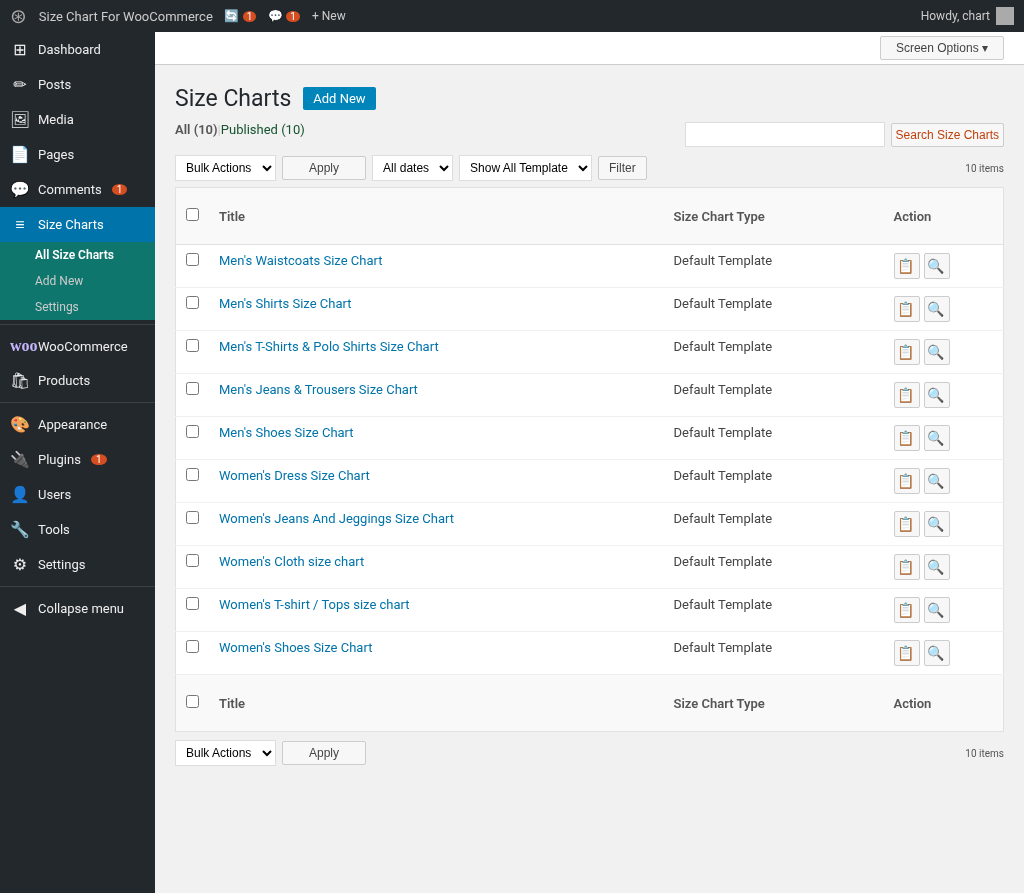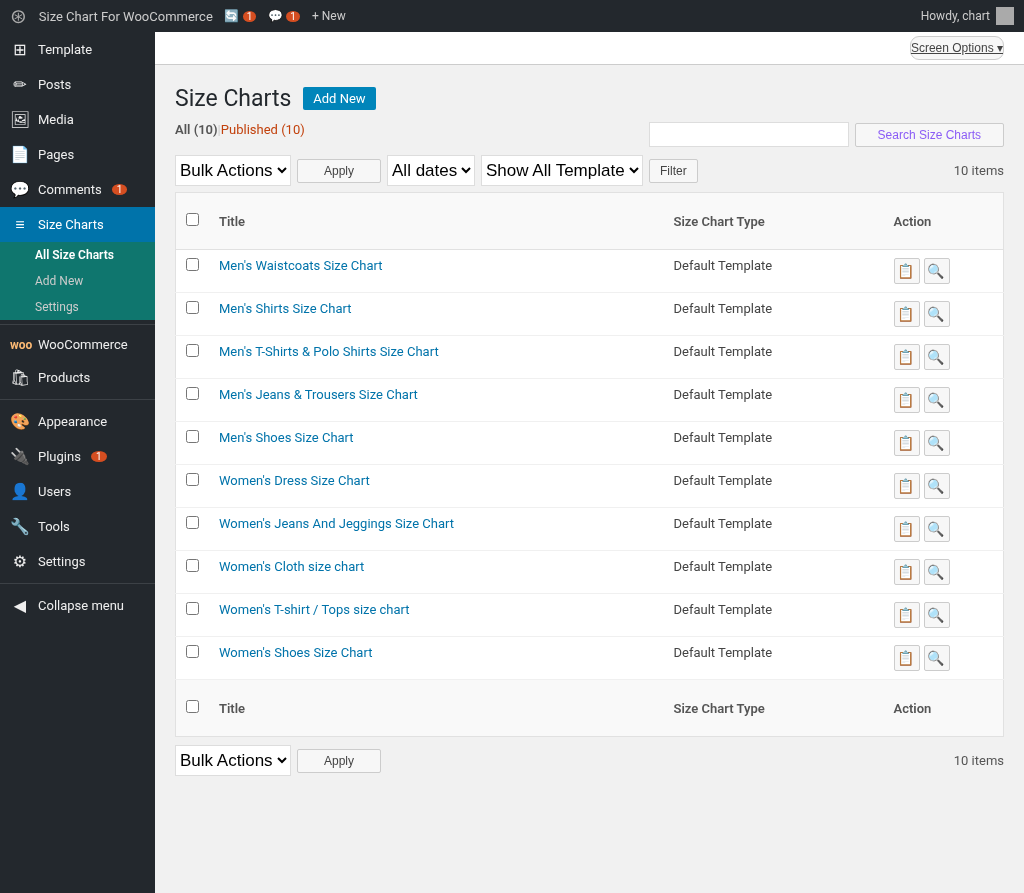--- a/index.html
+++ b/index.html
@@ -25,44 +25,44 @@
     .submenu-item { padding: 6px 10px 6px 35px; color: #ccc; cursor: pointer; font-size: 12px; }
     .submenu-item.active { color: #fff; font-weight: 600; }
     .menu-separator { height: 1px; background: #3c4146; margin: 4px 0; }
 
     
     #wpcontent { flex: 1; overflow-y: auto; background: #f1f1f1; padding: 0; }
     .wrap { padding: 10px 20px 20px 20px; }
 
     
     .screen-options-bar { background: #fff; border-bottom: 1px solid #ccc; padding: 4px 20px; display: flex; justify-content: flex-end; align-items: center; }
-    .screen-options-btn { background: #f7f7f7; border: 1px solid #ccc; padding: 4px 0; font-size: 12px; cursor: pointer; color: #444; border-radius: 9px; text-decoration: underline; }
+    .screen-options-btn { background: #f7f7f7; border: 1px solid #ccc; padding: 4px 15px; font-size: 12px; cursor: pointer; color: #444; border-radius: 2px; }
 
     
     .page-title-area { display: flex; align-items: center; gap: 12px; margin-bottom: 10px; margin-top: 10px; }
     .page-title { font-size: 23px; font-weight: 400; color: #23282d; }
     .add-new-btn { background: #0085ba; color: #fff; border: none; padding: 4px 10px; font-size: 13px; cursor: pointer; border-radius: 2px; text-decoration: none; display: inline-block; }
 
     
     .subsubsub { display: flex; gap: 0; margin-bottom: 8px; font-size: 13px; }
-    .subsubsub a { color: #c2410c; text-decoration: none; }
+    .subsubsub a { color: #14532d; text-decoration: none; }
     .subsubsub .current { font-weight: 600; color: #555; }
     .subsubsub .sep { color: #ccc; }
 
     
     .tablenav-top { display: flex; align-items: center; gap: 6px; margin-bottom: 6px; flex-wrap: wrap; }
     .search-input { border: 1px solid #ddd; padding: 4px 8px; font-size: 13px; width: 200px; }
-    .search-btn { background: #f7f7f7; border: 1px solid #ccc; padding: 4px 22px; font-size: 12px; cursor: pointer; color: #8b5cf6; border-radius: 2px; }
+    .search-btn { background: #f7f7f7; border: 1px solid #ccc; padding: 4px 4px; font-size: 12px; cursor: pointer; color: #c2410c; border-radius: 2px; }
 
     
     .toolbar { display: flex; align-items: center; gap: 6px; }
-    select.toolbar-select { border: 1px solid #ddd; padding: 4px 0; font-size: 17px; background: #fff; cursor: pointer; }
+    select.toolbar-select { border: 1px solid #ddd; padding: 4px 6px; font-size: 12px; background: #fff; cursor: pointer; }
     .apply-btn { background: #f7f7f7; border: 1px solid #ccc; padding: 4px 26px; font-size: 12px; cursor: pointer; color: #444; border-radius: 2px; }
     .filter-btn { background: #f7f7f7; border: 1px solid #ccc; padding: 4px 10px; font-size: 12px; cursor: pointer; color: #444; border-radius: 2px; }
-    .items-count { margin-left: auto; color: #555; font-size: 13px; }
+    .items-count { margin-left: auto; color: #555; font-size: 10px; }
 
     
     .wp-list-table { width: 100%; border-collapse: collapse; background: #fff; border: 1px solid #e1e1e1; }
     .wp-list-table th { background: #f9f9f9; border-bottom: 1px solid #e1e1e1; padding: 20px 10px; text-align: left; font-size: 13px; font-weight: 600; color: #555; }
     .wp-list-table td { border-bottom: 1px solid #f0f0f0; padding: 8px 10px; vertical-align: top; }
     .wp-list-table .col-cb { width: 30px; }
     .wp-list-table .col-title { }
     .wp-list-table .col-type { width: 220px; }
     .wp-list-table .col-action { width: 120px; }
     .row-title { color: #0073aa; text-decoration: none; font-size: 13px; }
@@ -96,21 +96,21 @@
     <span>Howdy, chart</span>
     <span class="avatar" style="background:#aaa;width:18px;height:18px;display:inline-block;"></span>
   </span>
 </div>
 
 <div class="wp-wrapper">
 
   <div id="adminmenu">
     <div class="menu-item">
       <span class="menu-icon">⊞</span>
-      <span>Template</span>
+      <span>Dashboard</span>
     </div>
     <div class="menu-item">
       <span class="menu-icon">✏</span>
       <span>Posts</span>
     </div>
     <div class="menu-item">
       <span class="menu-icon">🖼</span>
       <span>Media</span>
     </div>
     <div class="menu-item">
@@ -126,21 +126,21 @@
       <span class="menu-icon">≡</span>
       <span>Size Charts</span>
     </div>
     <div class="submenu">
       <div class="submenu-item active">All Size Charts</div>
       <div class="submenu-item">Add New</div>
       <div class="submenu-item">Settings</div>
     </div>
     <div class="menu-separator"></div>
     <div class="menu-item">
-      <span class="menu-icon" style="font-size:12px;font-weight:700;color:#fdba74;">woo</span>
+      <span class="menu-icon" style="font-size:16px;font-weight:700;color:#c4b5fd;font-family:Liberation Serif, serif;">woo</span>
       <span>WooCommerce</span>
     </div>
     <div class="menu-item">
       <span class="menu-icon">🛍</span>
       <span>Products</span>
     </div>
     <div class="menu-separator"></div>
     <div class="menu-item">
       <span class="menu-icon">🎨</span>
       <span>Appearance</span>

